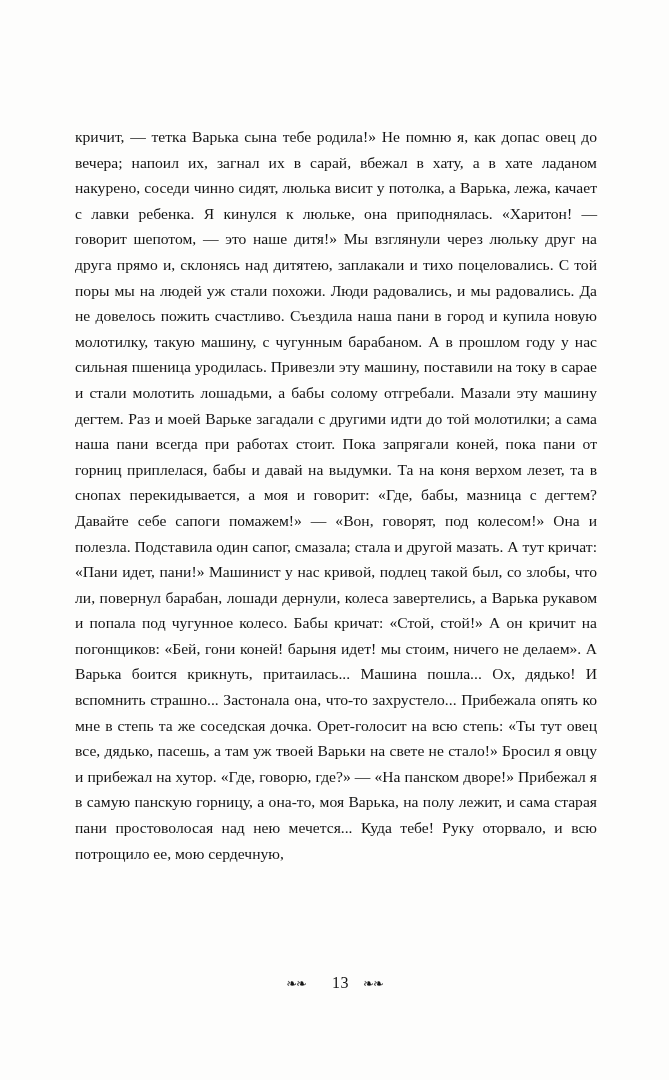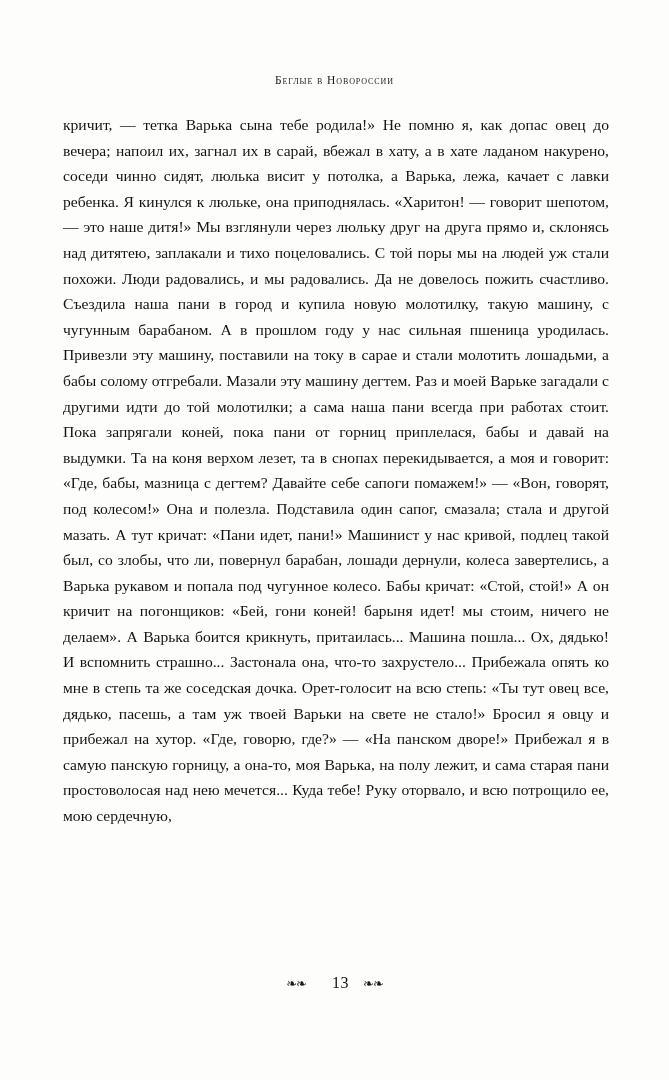--- a/index.html
+++ b/index.html
@@ -41,21 +41,21 @@
     left: 63px;
     width: 546px;
     font-size: 15.6px;
     line-height: 25.6px;
     text-align: justify;
     text-justify: inter-word;
     color: #141414;
     hyphens: manual;
   }
   .text-block p {
-    margin: 0;
+    margin: 12px;
     text-indent: 0;
   }
   .footer {
     position: absolute;
     bottom: 88px;
     left: 0;
     width: 669px;
     display: flex;
     align-items: center;
     justify-content: center;
@@ -72,21 +72,20 @@
     color: #141414;
     letter-spacing: 0.5px;
     margin-left: 12px;
   }
 </style>
 </head>
 <body>
 
 <div class="page">
 
-  <div class="running-head">Беглые в Новороссии</div>
 
   <div class="text-block">
     <p>кричит, — тетка Варька сына тебе родила!» Не помню я, как допас овец до вечера; напоил их, загнал их в сарай, вбежал в хату, а в хате ладаном накурено, соседи чинно сидят, люлька висит у потолка, а Варька, лежа, качает с лавки ребенка. Я кинулся к люльке, она приподнялась. «Харитон! — говорит шепотом, — это наше дитя!» Мы взглянули через люльку друг на друга прямо и, склонясь над дитятею, заплакали и тихо поцеловались. С той поры мы на людей уж стали похожи. Люди радовались, и мы радовались. Да не довелось пожить счастливо. Съездила наша пани в город и купила новую молотилку, такую машину, с чугунным барабаном. А в прошлом году у нас сильная пшеница уродилась. Привезли эту машину, поставили на току в сарае и стали молотить лошадьми, а бабы солому отгребали. Мазали эту машину дегтем. Раз и моей Варьке загадали с другими идти до той молотилки; а сама наша пани всегда при работах стоит. Пока запрягали коней, пока пани от горниц приплелася, бабы и давай на выдумки. Та на коня верхом лезет, та в снопах перекидывается, а моя и говорит: «Где, бабы, мазница с дегтем? Давайте себе сапоги помажем!» — «Вон, говорят, под колесом!» Она и полезла. Подставила один сапог, смазала; стала и другой мазать. А тут кричат: «Пани идет, пани!» Машинист у нас кривой, подлец такой был, со злобы, что ли, повернул барабан, лошади дернули, колеса завертелись, а Варька рукавом и попала под чугунное колесо. Бабы кричат: «Стой, стой!» А он кричит на погонщиков: «Бей, гони коней! барыня идет! мы стоим, ничего не делаем». А Варька боится крикнуть, притаилась... Машина пошла... Ох, дядько! И вспомнить страшно... Застонала она, что-то захрустело... Прибежала опять ко мне в степь та же соседская дочка. Орет-голосит на всю степь: «Ты тут овец все, дядько, пасешь, а там уж твоей Варьки на свете не стало!» Бросил я овцу и прибежал на хутор. «Где, говорю, где?» — «На панском дворе!» Прибежал я в самую панскую горницу, а она-то, моя Варька, на полу лежит, и сама старая пани простоволосая над нею мечется... Куда тебе! Руку оторвало, и всю потрощило ее, мою сердечную,</p>
   </div>
 
   <div class="footer">
     <span class="orn">❧❧</span>
     <span class="folio">13</span>
     <span class="orn">❧❧</span>
   </div>

